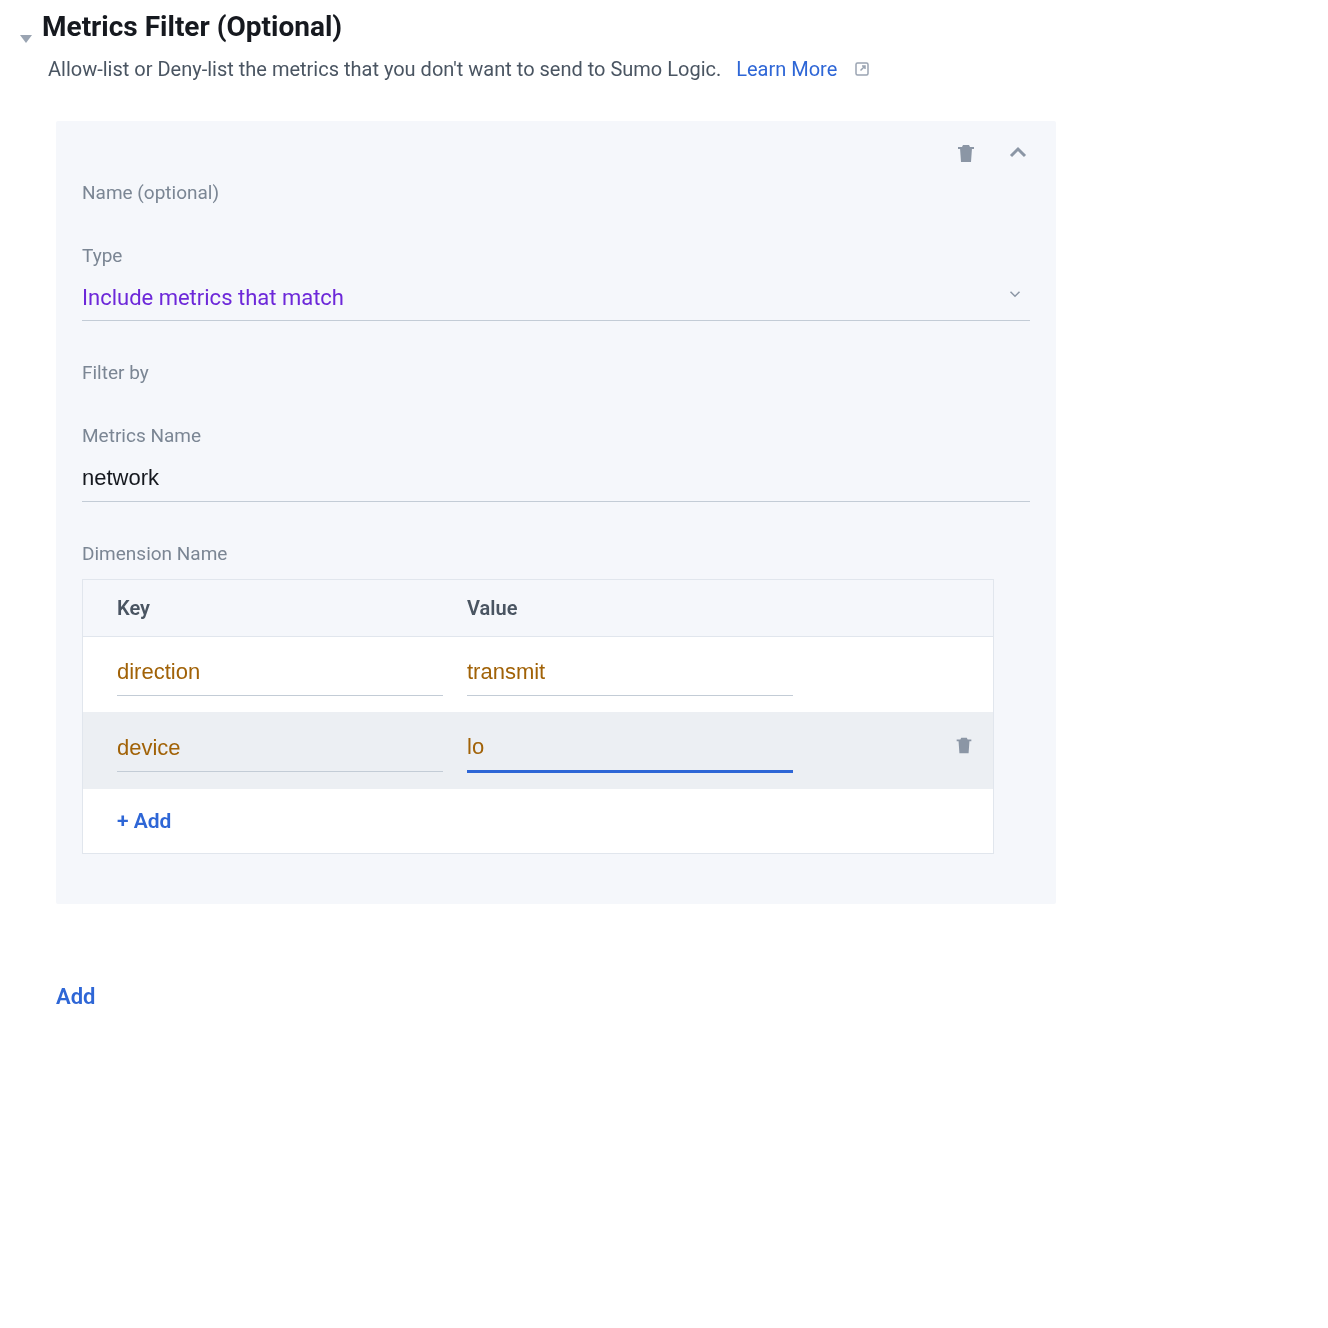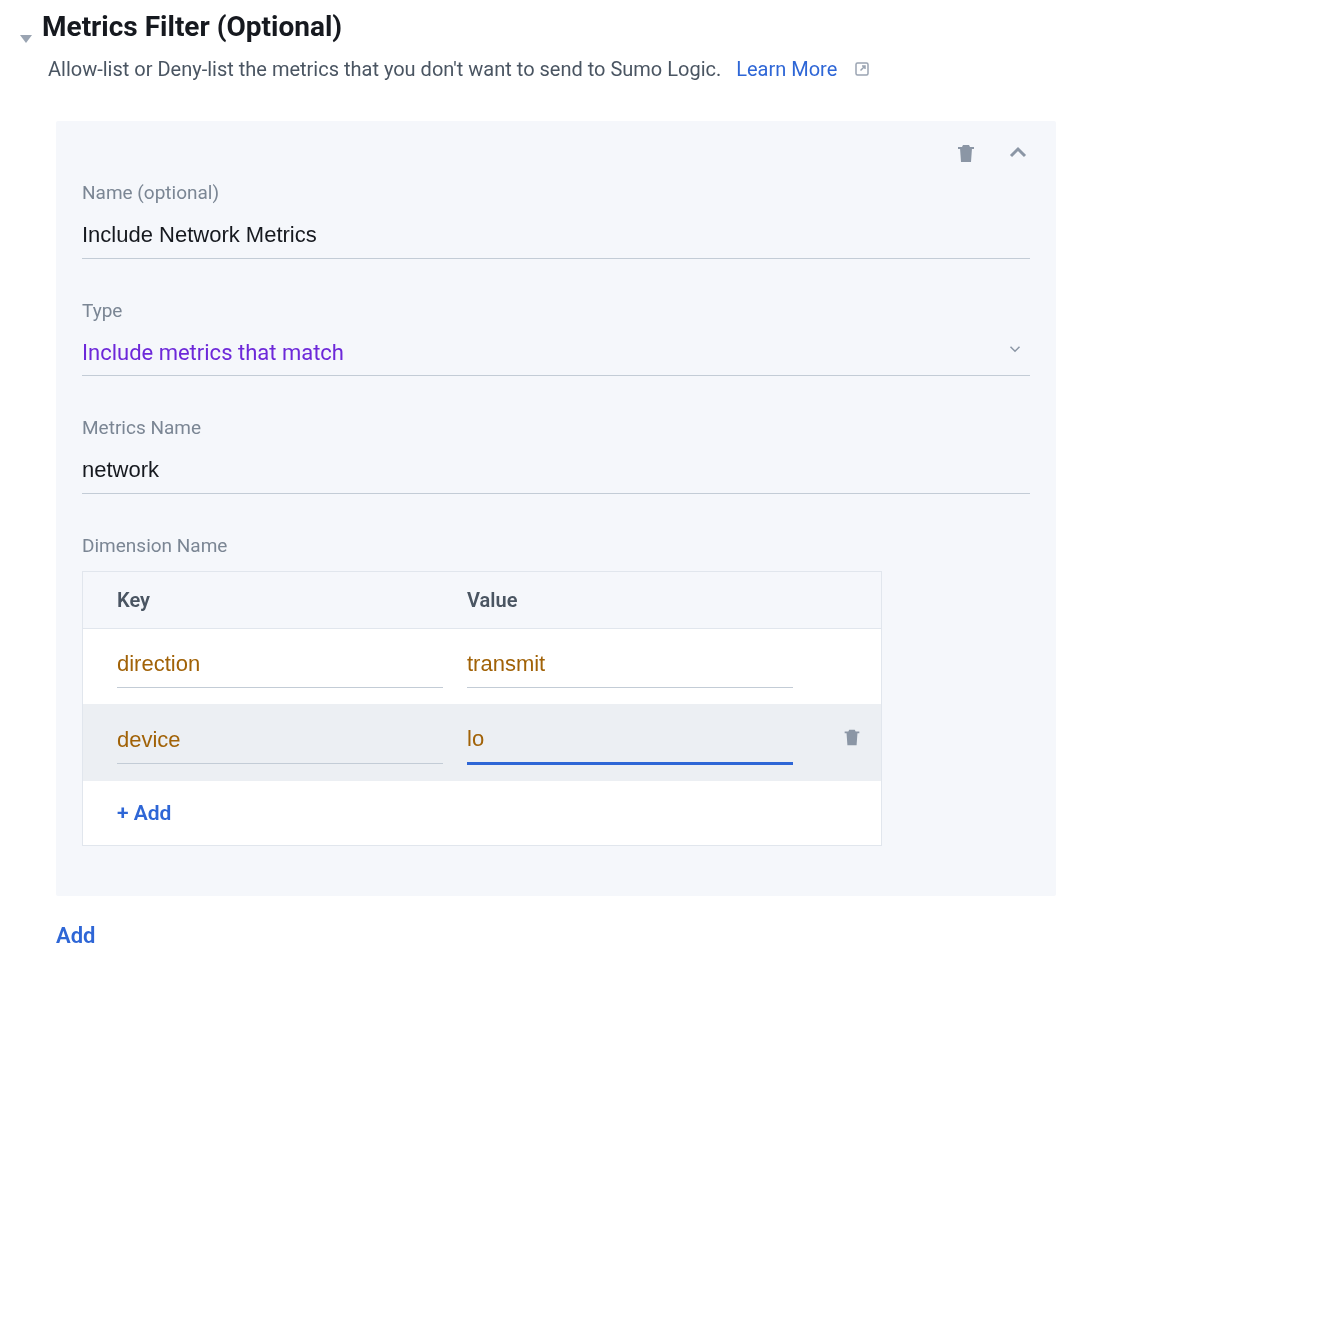--- a/index.html
+++ b/index.html
@@ -109,21 +109,21 @@
   .chev-down {
     position: absolute;
     right: 6px;
     top: 4px;
     color: #8b96a5;
     pointer-events: none;
   }
   .chev-down svg { width: 18px; height: 18px; }
   .dim-table {
     margin-top: 14px;
-    width: 800px;
+    width: 912px;
     border: 1px solid #e1e6ed;
     background: #fff;
   }
   .dim-head {
     display: flex;
     background: #f5f7fb;
     border-bottom: 1px solid #e1e6ed;
     padding: 16px 34px;
   }
   .dim-head .col-key { width: 350px; font-size: 20px; font-weight: 600; color: #4a5562; }
@@ -156,21 +156,21 @@
   }
   .dim-row .row-trash svg { width: 22px; height: 22px; }
   .dim-add {
     padding: 20px 34px;
     font-size: 21px;
     font-weight: 600;
     color: #2e66d6;
     cursor: pointer;
   }
   .add-link {
-    margin-top: 27px;
+    margin-top: 80px;
     margin-left: 26px;
     font-size: 22px;
     font-weight: 600;
     color: #2e66d6;
     cursor: pointer;
     display: inline-block;
   }
 </style>
 </head>
 <body>
@@ -205,36 +205,36 @@
     </span>
     <span class="icon-btn">
       <svg viewBox="0 0 24 24" fill="none" stroke="currentColor" stroke-width="3">
         <polyline points="5 15 12 8 19 15"></polyline>
       </svg>
     </span>
   </div>
 
   <div class="field">
     <div class="field-label">Name (optional)</div>
-    <input class="field-input" type="text" value="Include Network Metrics" style="">
   </div>
 
   <div class="field">
     <div class="field-label">Type</div>
     <div class="field-select-wrap">
       <div class="field-select">Include metrics that match</div>
       <span class="chev-down">
         <svg viewBox="0 0 24 24" fill="none" stroke="currentColor" stroke-width="2">
           <polyline points="6 9 12 15 18 9"></polyline>
         </svg>
       </span>
     </div>
   </div>
 
   <div class="field">
+    <div class="field-label">Filter by</div>
   </div>
 
   <div class="field">
     <div class="field-label">Metrics Name</div>
     <input class="field-input" type="text" value="network" style="">
   </div>
 
   <div class="field">
     <div class="field-label">Dimension Name</div>
     <div class="dim-table">

